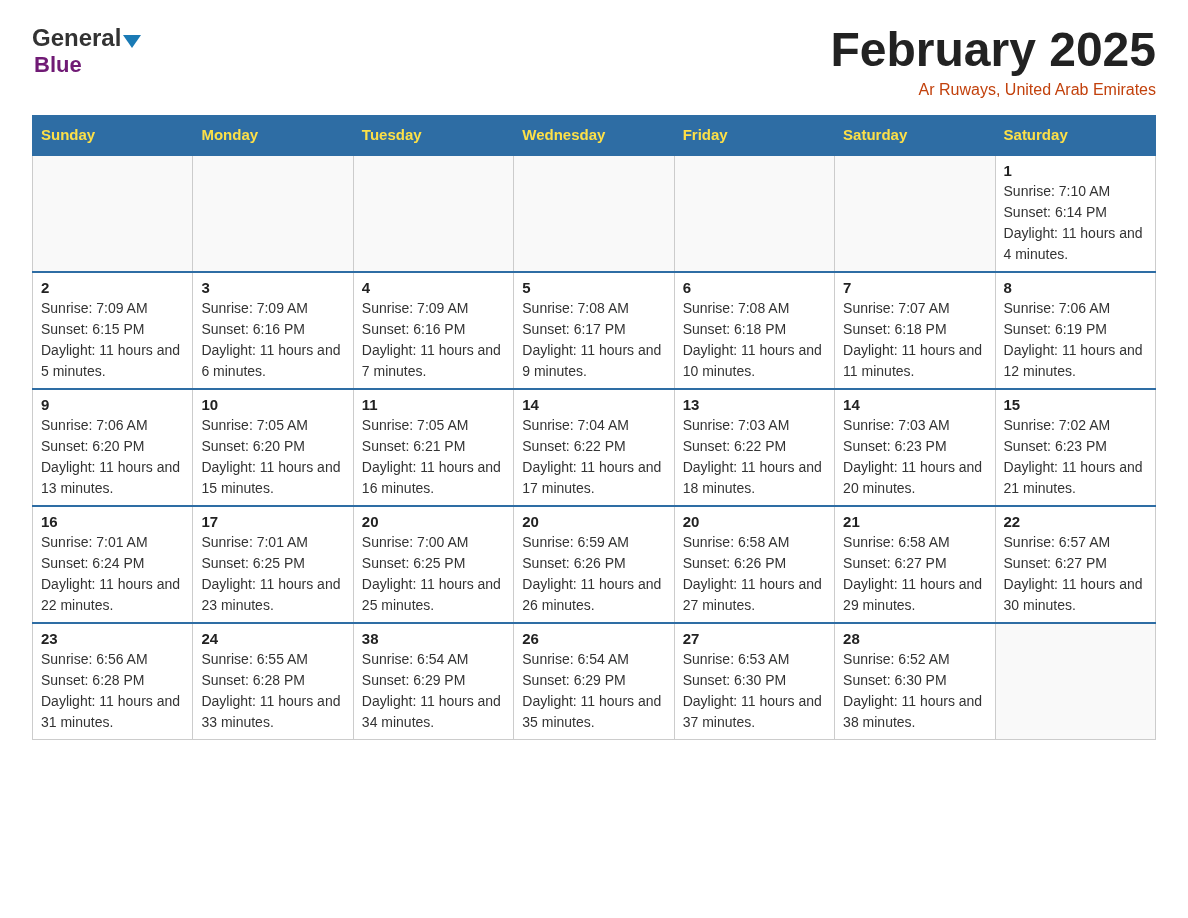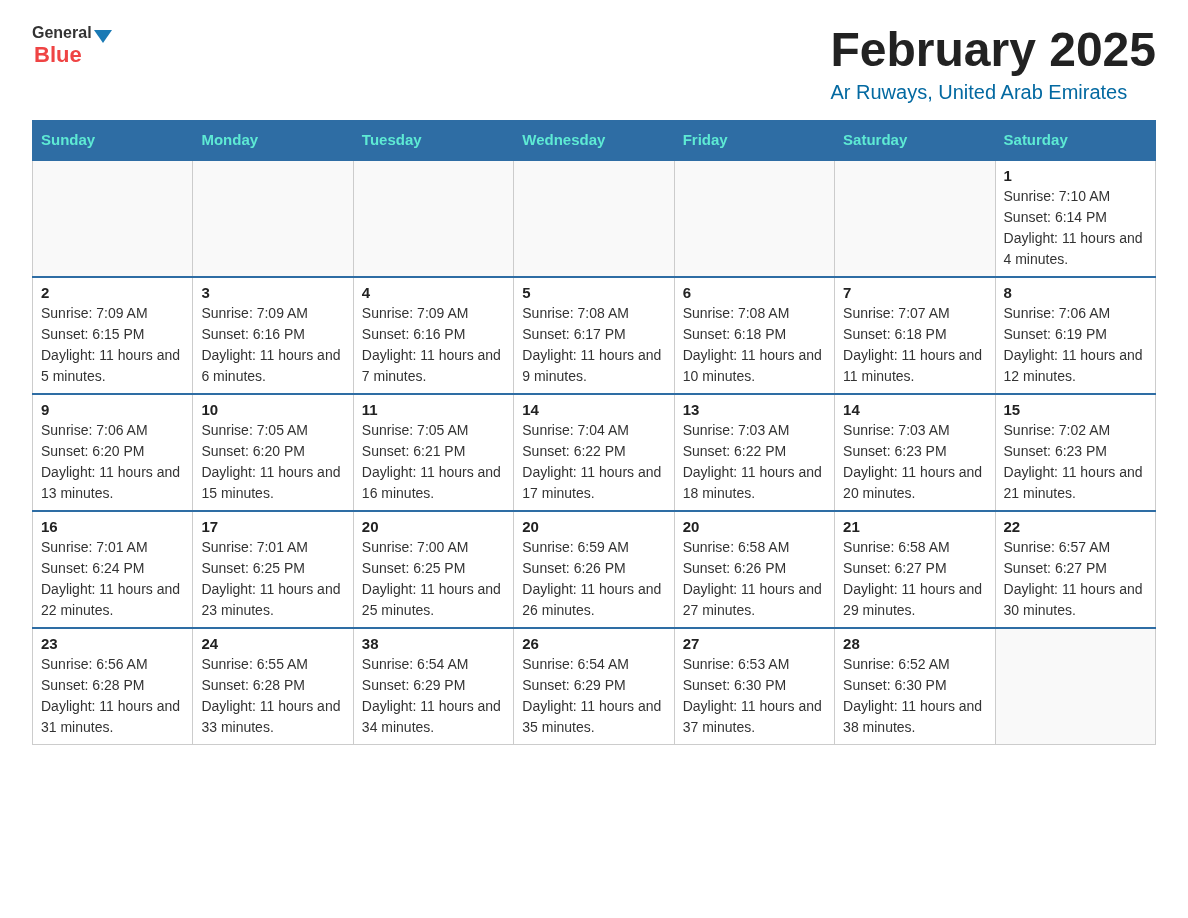--- a/index.html
+++ b/index.html
@@ -10,45 +10,46 @@
       width: 1188px;
       min-height: 918px;
     }
     .header {
       display: flex;
       justify-content: space-between;
       align-items: flex-start;
       margin-bottom: 16px;
     }
     .logo-text-general {
-      font-size: 16px;
+      font-size: 24px;
       font-weight: bold;
       color: #333;
     }
     .title-block {
+      text-align: right;
     }
     .month-title {
       font-size: 48px;
       font-weight: bold;
       color: #222;
       line-height: 1.1;
     }
     .location-subtitle {
-      font-size: 20px;
-      color: #0369a1;
+      font-size: 16px;
+      color: #c2410c;
       margin-top: 4px;
     }
     .calendar {
       width: 100%;
       border-collapse: collapse;
       border: 1px solid #aaa;
     }
     .calendar thead tr th {
       background-color: #2e6da4;
-      color: #5eead4;
+      color: #fde047;
       font-size: 15px;
       font-weight: bold;
       padding: 10px 8px;
       text-align: left;
       border: 1px solid #2e6da4;
     }
     .calendar tbody tr td {
       vertical-align: top;
       border: 1px solid #ccc;
       padding: 6px 8px;
@@ -91,21 +92,21 @@
       width: 0;
       height: 0;
       border-left: 9px solid transparent;
       border-right: 9px solid transparent;
       border-top: 13px solid #1a7ab5;
       margin-left: 2px;
       position: relative;
       top: 3px;
     }
     .logo-line2 {
-      color: #ef4444;
+      color: #701a75;
       font-size: 22px;
       font-weight: bold;
       margin-left: 2px;
     }
   </style>
 </head>
 <body>
 
 <div class="header">
   <div class="logo-wrapper">

